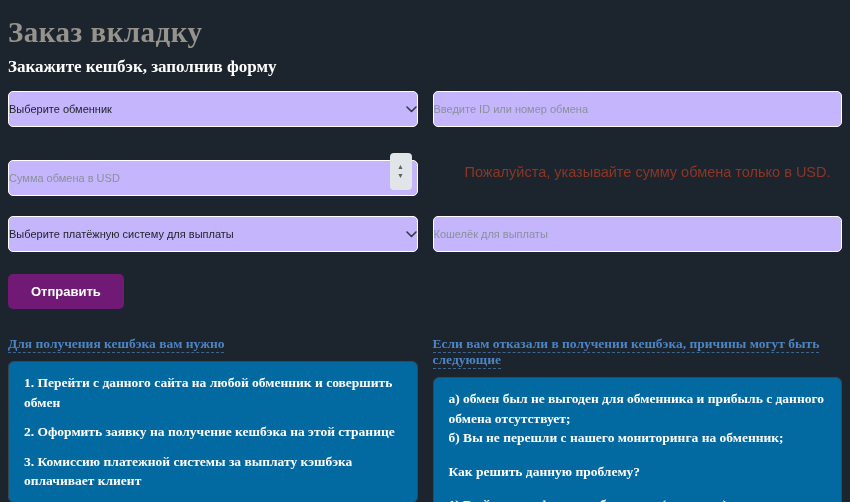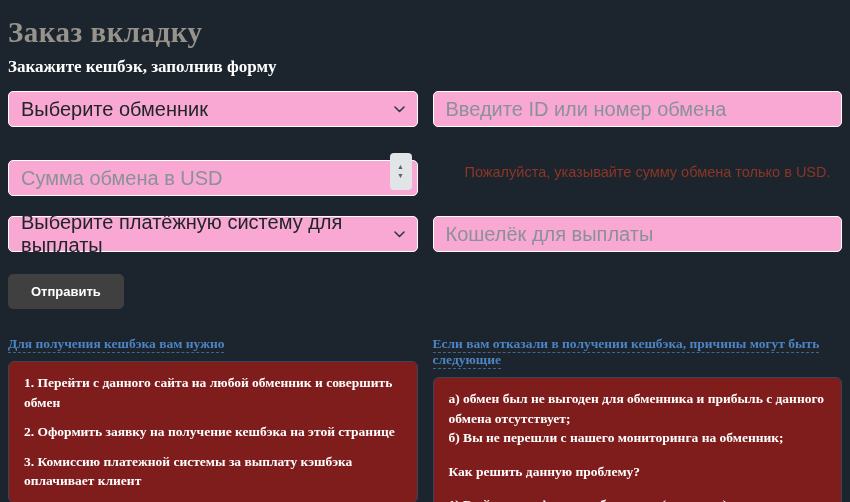--- a/index.html
+++ b/index.html
@@ -30,26 +30,26 @@
 
   .form-grid {
     display:grid;
     grid-template-columns:1fr 1fr;
     column-gap:15px;
     row-gap:20px;
   }
   .control {
     width:100%;
     height:36px;
-    background:#f9a8d4;
+    background:#c4b5fd;
     border:1px solid #ffffff;
     border-radius:5px;
-    padding:0 12px;
+    padding:0 0;
     font-family:"Liberation Sans", sans-serif;
-    font-size:20px;
+    font-size:11px;
     color:#212529;
   }
   .fake-select {
     display:flex;
     align-items:center;
     justify-content:space-between;
     cursor:pointer;
   }
   .chev { display:flex; align-items:center; color:#343a40; }
   input.control { outline:none; }
@@ -79,21 +79,21 @@
     align-items:center;
     color:#8e3526;
     font-size:14.5px;
     margin-left:32px;
   }
 
   .submit-btn {
     margin-top:22px;
     height:35px;
     padding:0 23px;
-    background:#404040;
+    background:#701a75;
     color:#ffffff;
     font-family:"Liberation Sans", sans-serif;
     font-weight:bold;
     font-size:13px;
     border:none;
     border-radius:5px;
     cursor:pointer;
   }
 
   .info-grid {
@@ -109,21 +109,21 @@
     font-size:13.5px;
     color:#4d84c4;
     margin:0 0 9px;
   }
   .info-heading span {
     border-bottom:1px dashed #3f668f;
     padding-bottom:1px;
     cursor:help;
   }
   .info-box {
-    background:#7f1d1d;
+    background:#0369a1;
     border:1px solid #3a4653;
     border-radius:6px;
     padding:11px 15px;
     color:#ffffff;
     font-family:"Liberation Serif", serif;
     font-weight:bold;
     font-size:13.5px;
     line-height:1.45;
   }
   .info-box p { margin:0; }

